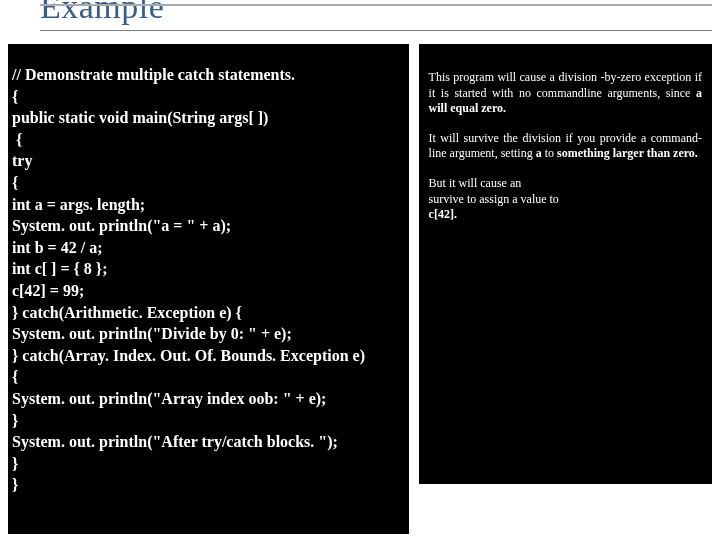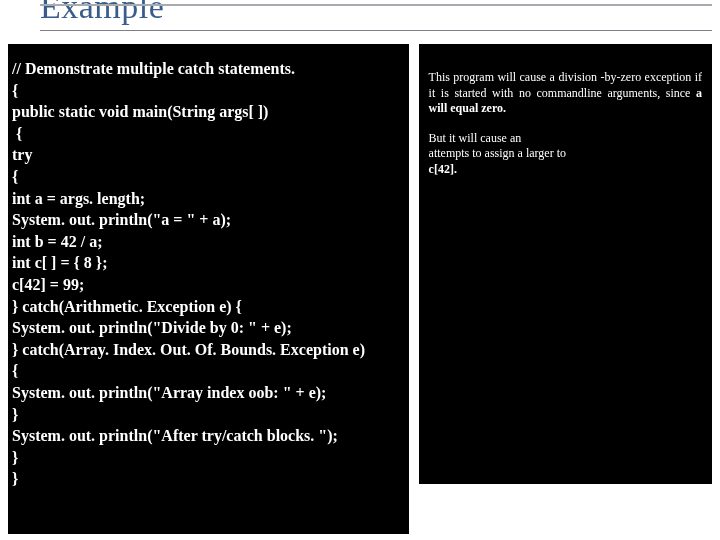--- a/index.html
+++ b/index.html
@@ -45,21 +45,21 @@
   .content {
     display: flex;
     padding: 6px 8px 0 8px;
     gap: 10px;
     height: calc(540px - 44px);
   }
   .code-panel {
     background: #000;
     color: #fff;
     width: 444px;
-    padding: 14px 8px 4px 4px;
+    padding: 20px 8px 4px 4px;
     font-family: Georgia, 'Times New Roman', serif;
     font-size: 16px;
     line-height: 1.35;
     font-weight: bold;
   }
   .code-line { white-space: pre-wrap; }
   .explain-panel {
     background: #000;
     color: #fff;
     width: 324px;
@@ -107,20 +107,23 @@
     <div class="code-line">}</div>
     <div class="code-line">System. out. println("After try/catch blocks. ");</div>
     <div class="code-line">}</div>
     <div class="code-line">}</div>
   </div>
 
   <div class="explain-panel">
     <div class="para spacer-top">
       <span>This program will cause a division -by-zero exception if it is started with no commandline arguments, since </span><span class="bold">a will equal zero.</span>
     </div>
+    <div class="para">
+      <span>It will survive the division if you provide a command-line argument, setting </span><span class="bold">a</span><span> to </span><span class="bold">something larger than zero.</span>
+    </div>
     <div>
       <span class="block">But it will cause an</span>
-      <span class="block">attempts to assign a larger to</span>
+      <span class="block">survive to assign a value to</span>
       <span class="block bold">c[42].</span>
     </div>
   </div>
 
 </div>
 
 </body></html>

